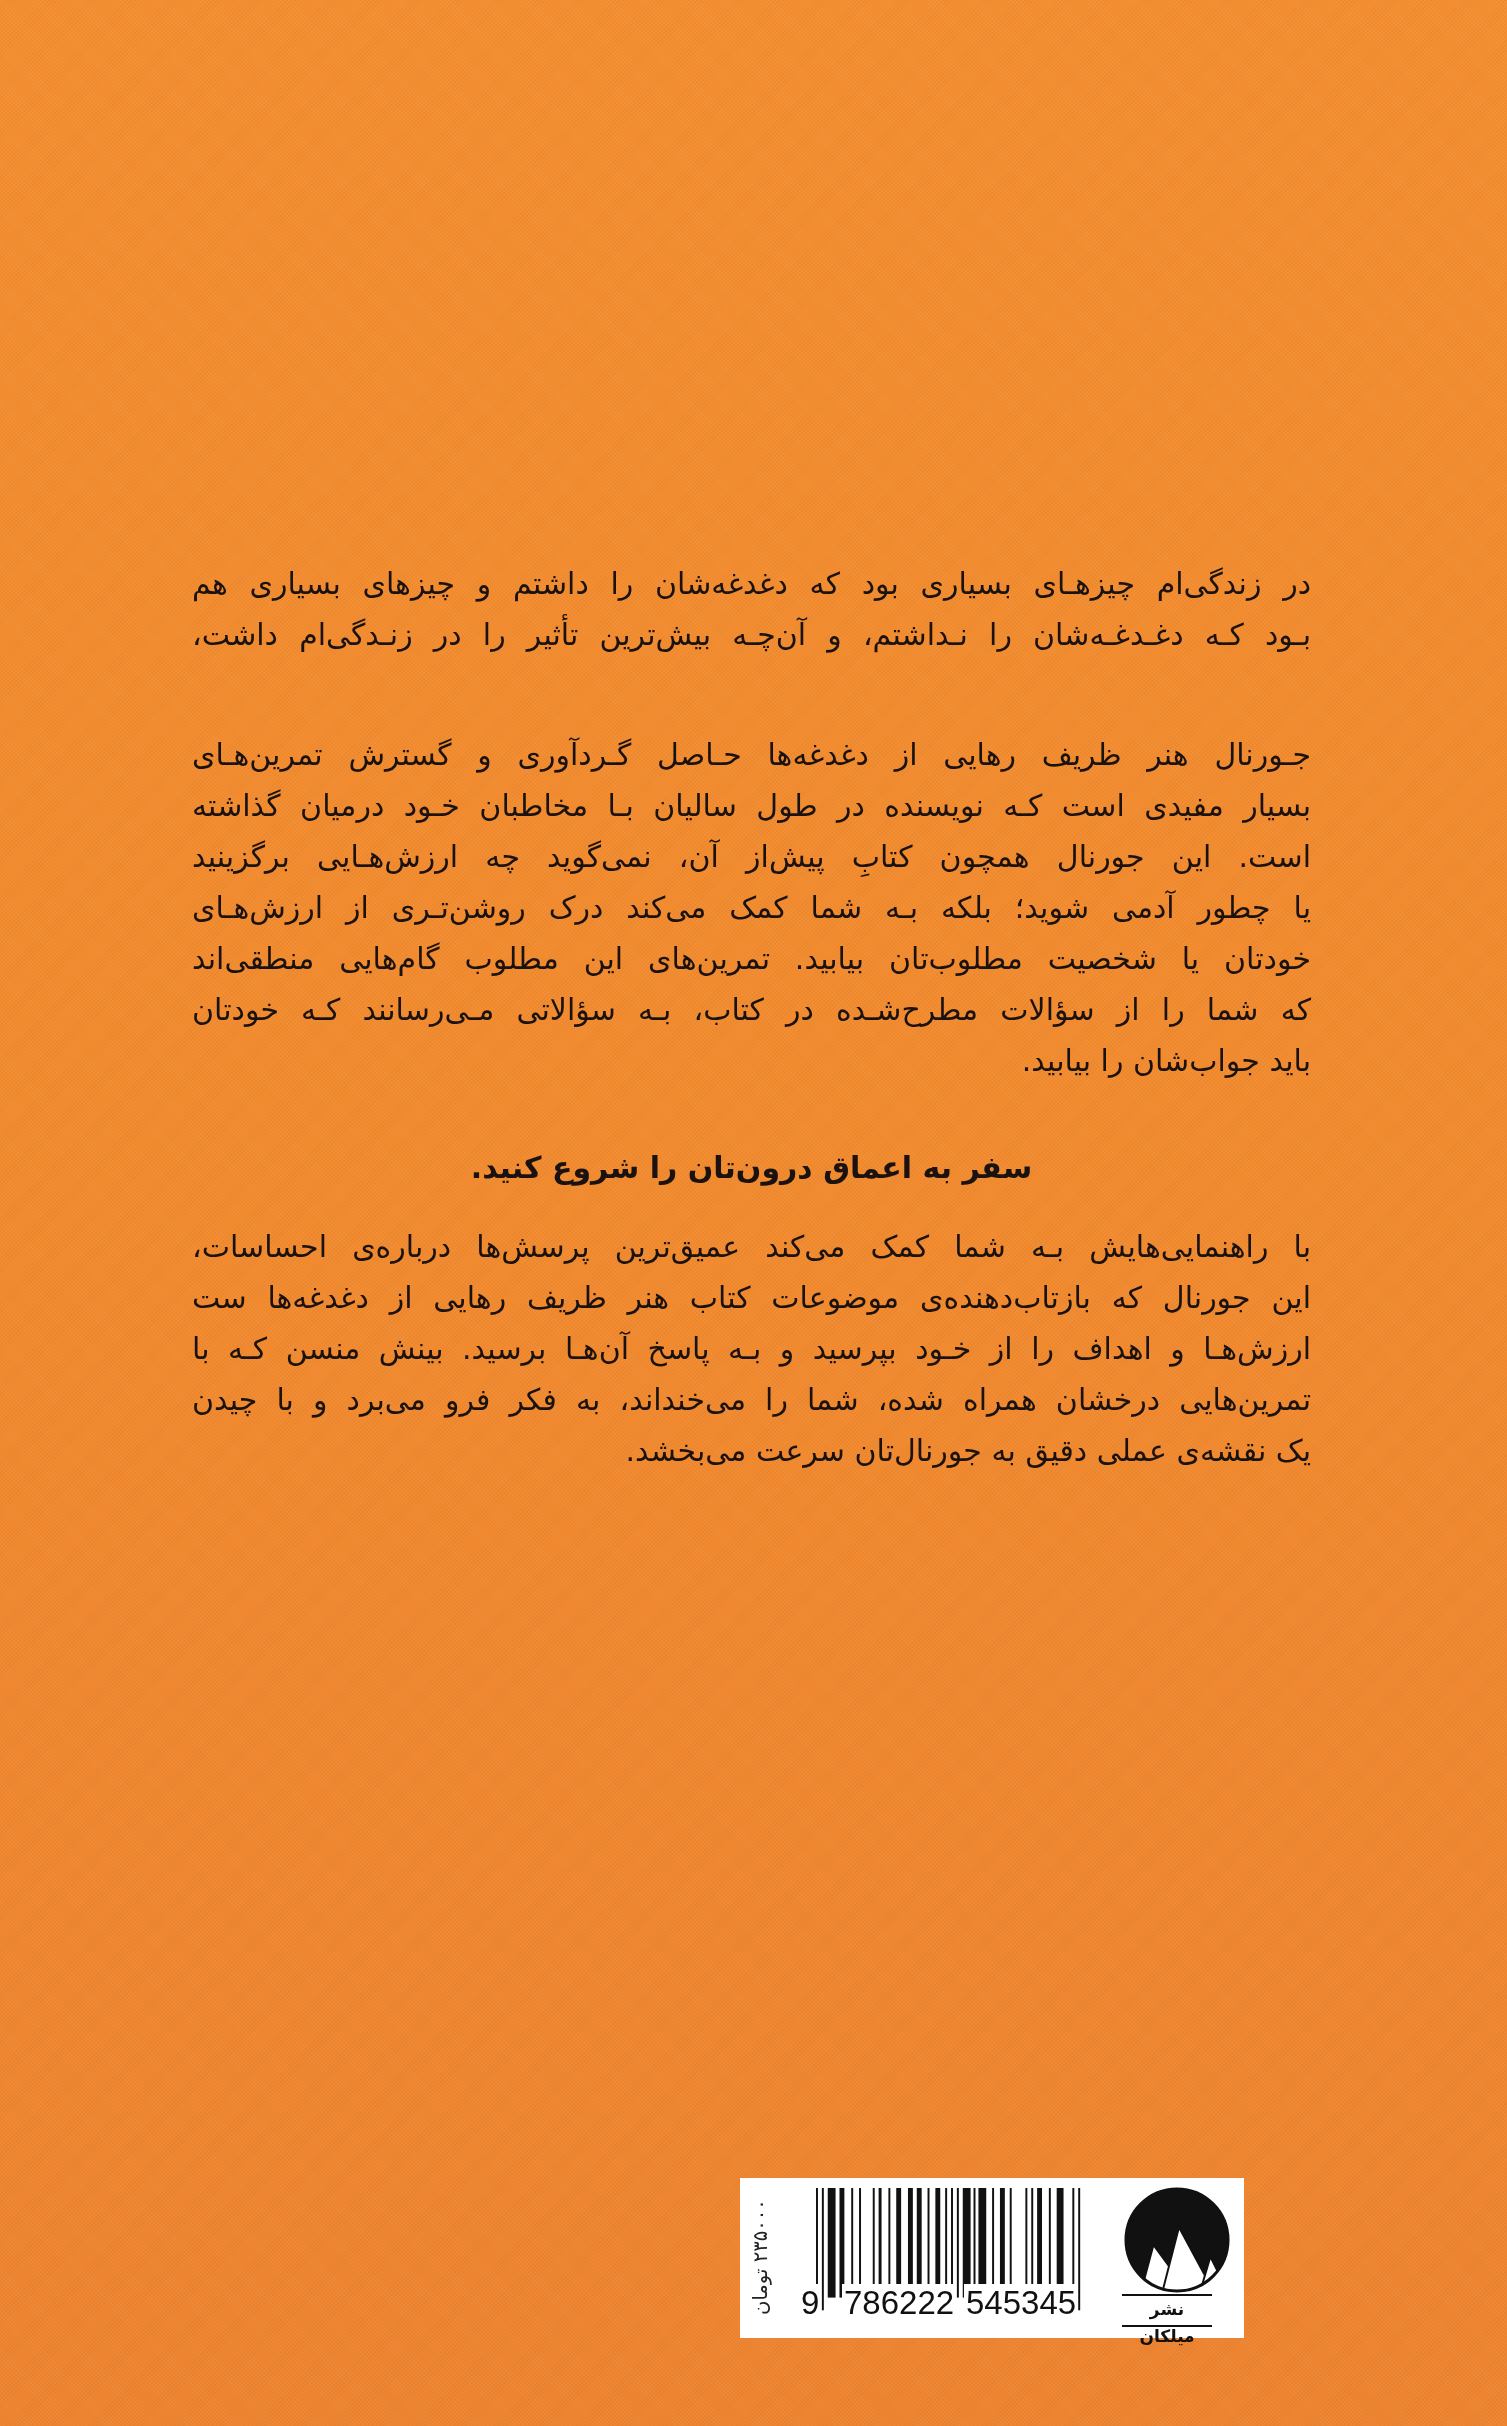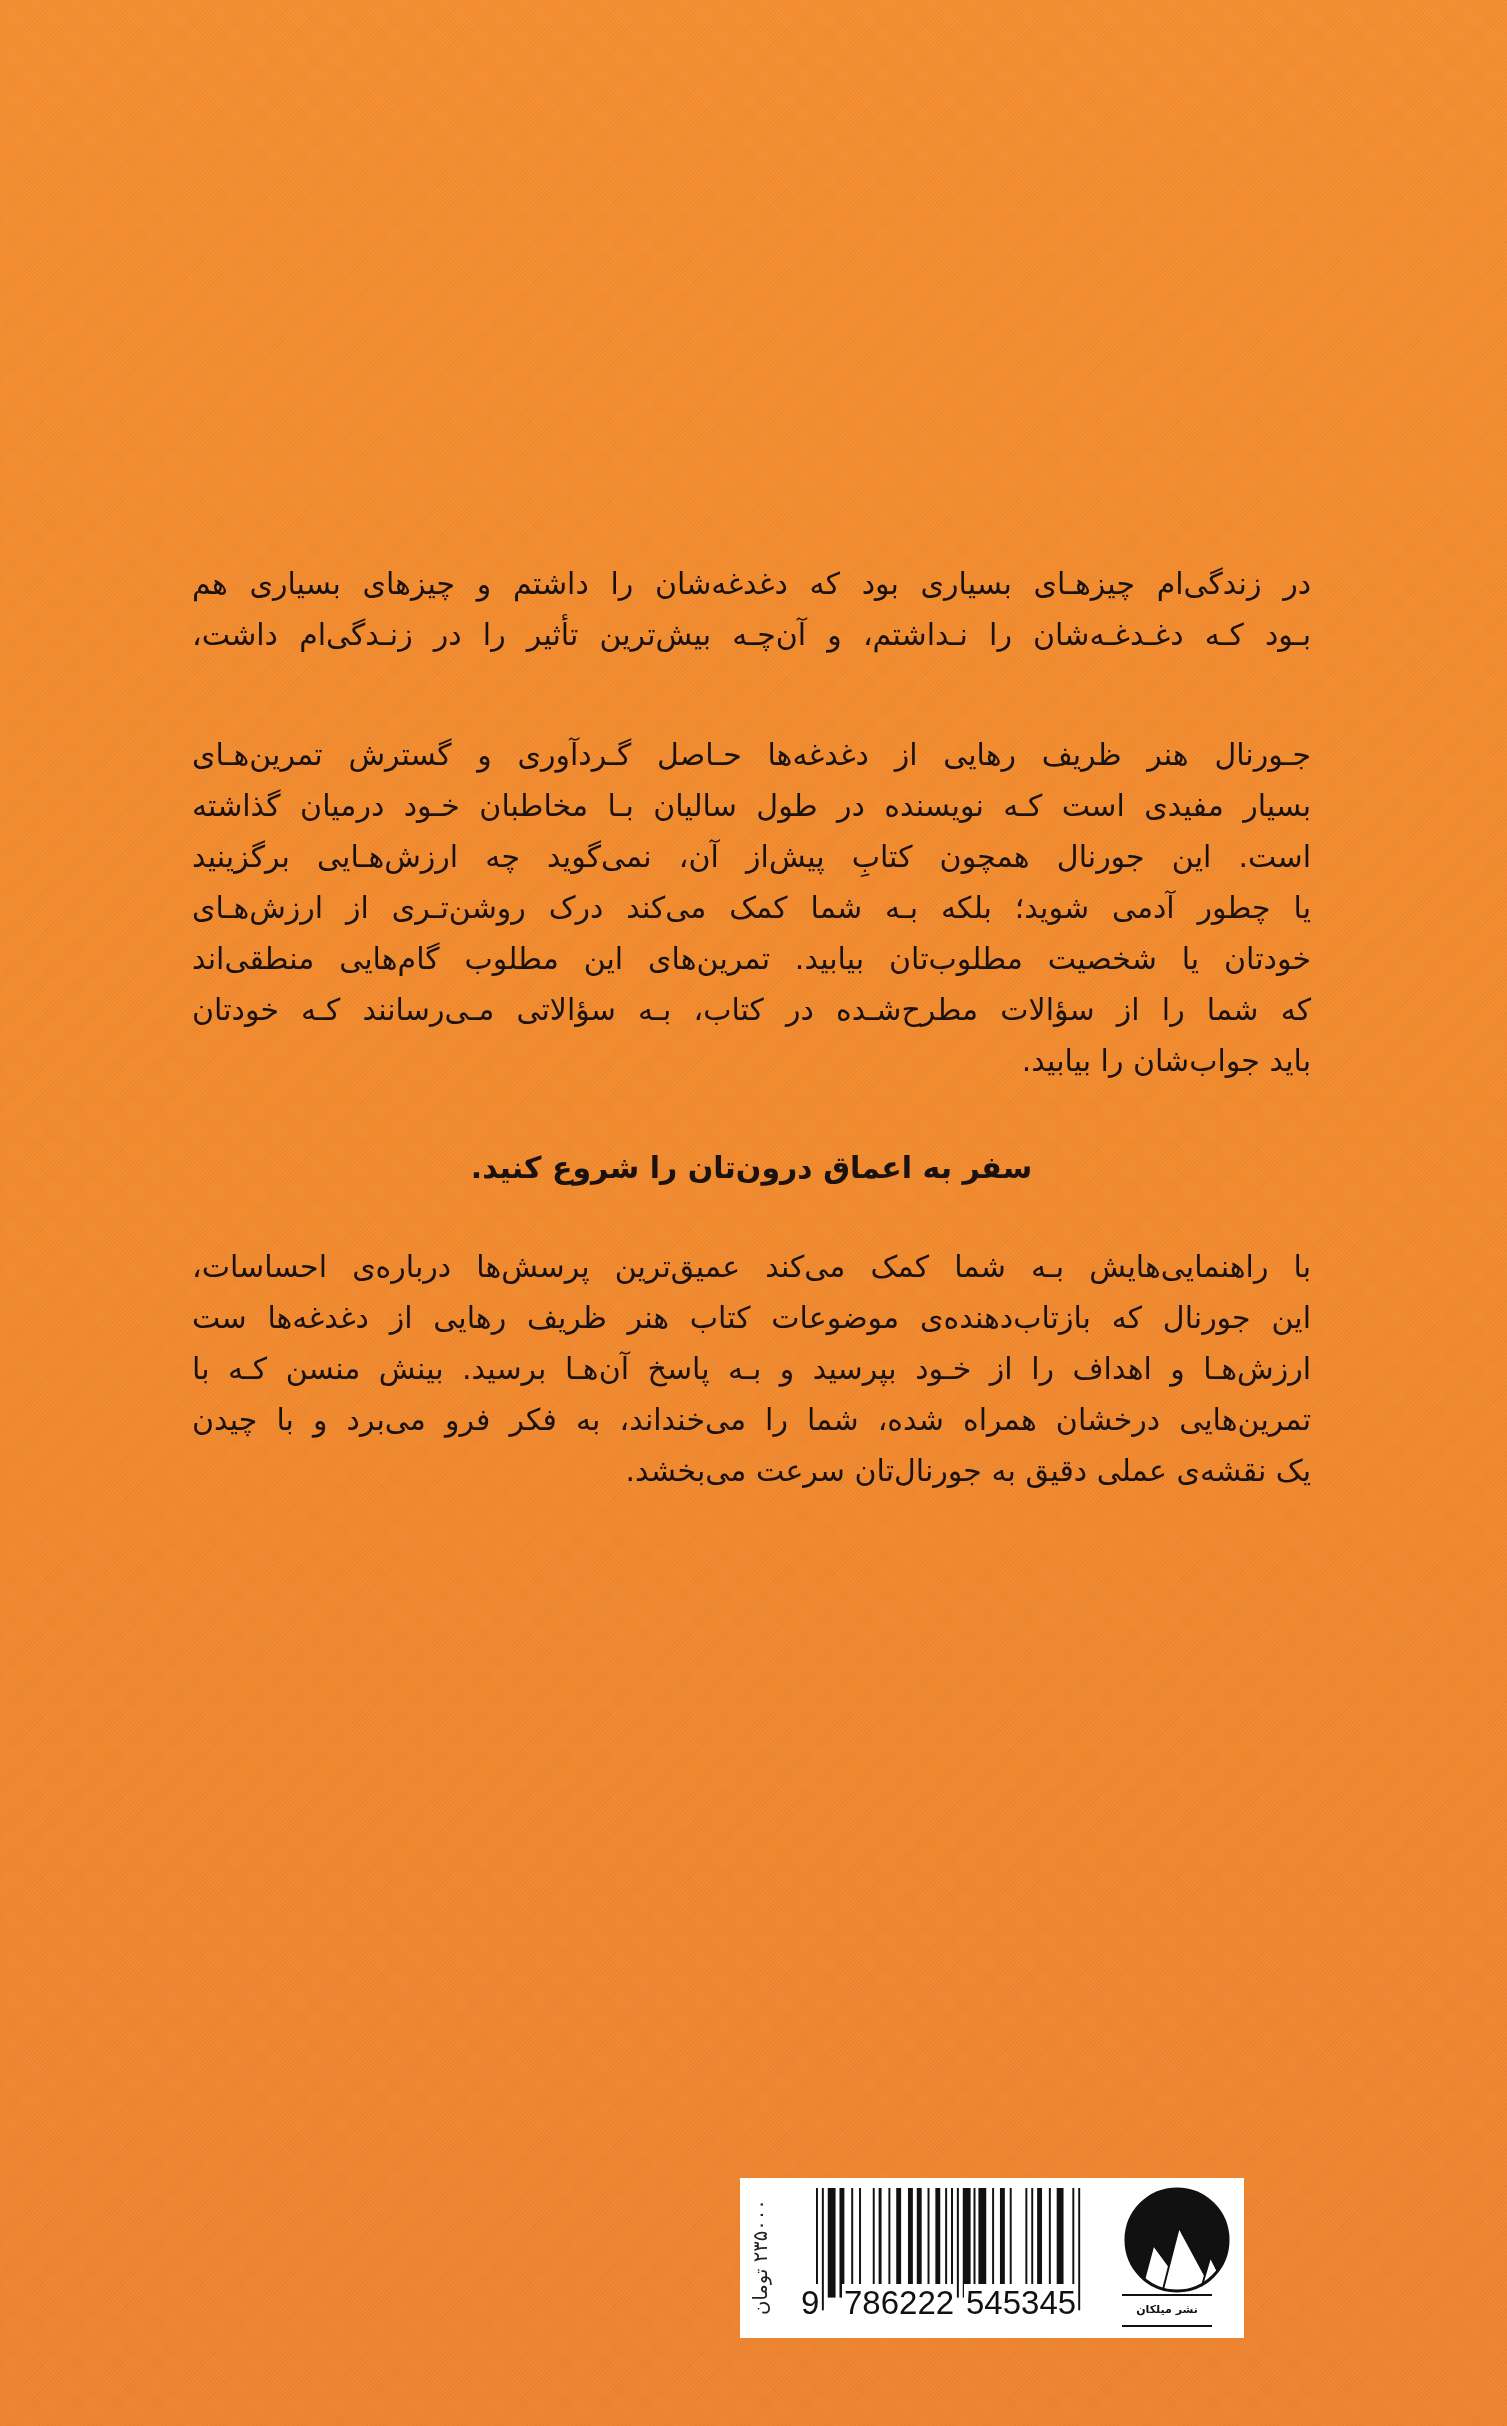--- a/index.html
+++ b/index.html
@@ -29,21 +29,21 @@
     line-height: 51px;
   }
   .blurb p { margin: 0; }
   .blurb .para-1 { margin-bottom: 69px; }
   .blurb .para-2 { margin-bottom: 56px; }
   .blurb .heading {
     text-align: center;
     text-align-last: center;
     font-weight: bold;
     font-size: 30px;
-    margin-bottom: 48px;
+    margin-bottom: 28px;
   }
   .line { display: block; white-space: nowrap; text-align-last: justify; }
   .line.last { text-align-last: right; }
 
   
   .barcode-box {
     position: absolute;
     left: 740px;
     top: 2178px;
     width: 504px;
@@ -94,21 +94,21 @@
     height: 147px;
   }
   .publisher-name {
     position: absolute;
     left: 382px;
     top: 116px;
     width: 90px;
     height: 29px;
     border-top: 2px solid #111;
     border-bottom: 2px solid #111;
-    font-size: 11px;
+    font-size: 17px;
     line-height: 27.4px;
     text-align: center;
     direction: rtl;
     font-weight: bold;
     color: #111;
   }
 </style>
 </head>
 <body>
 

